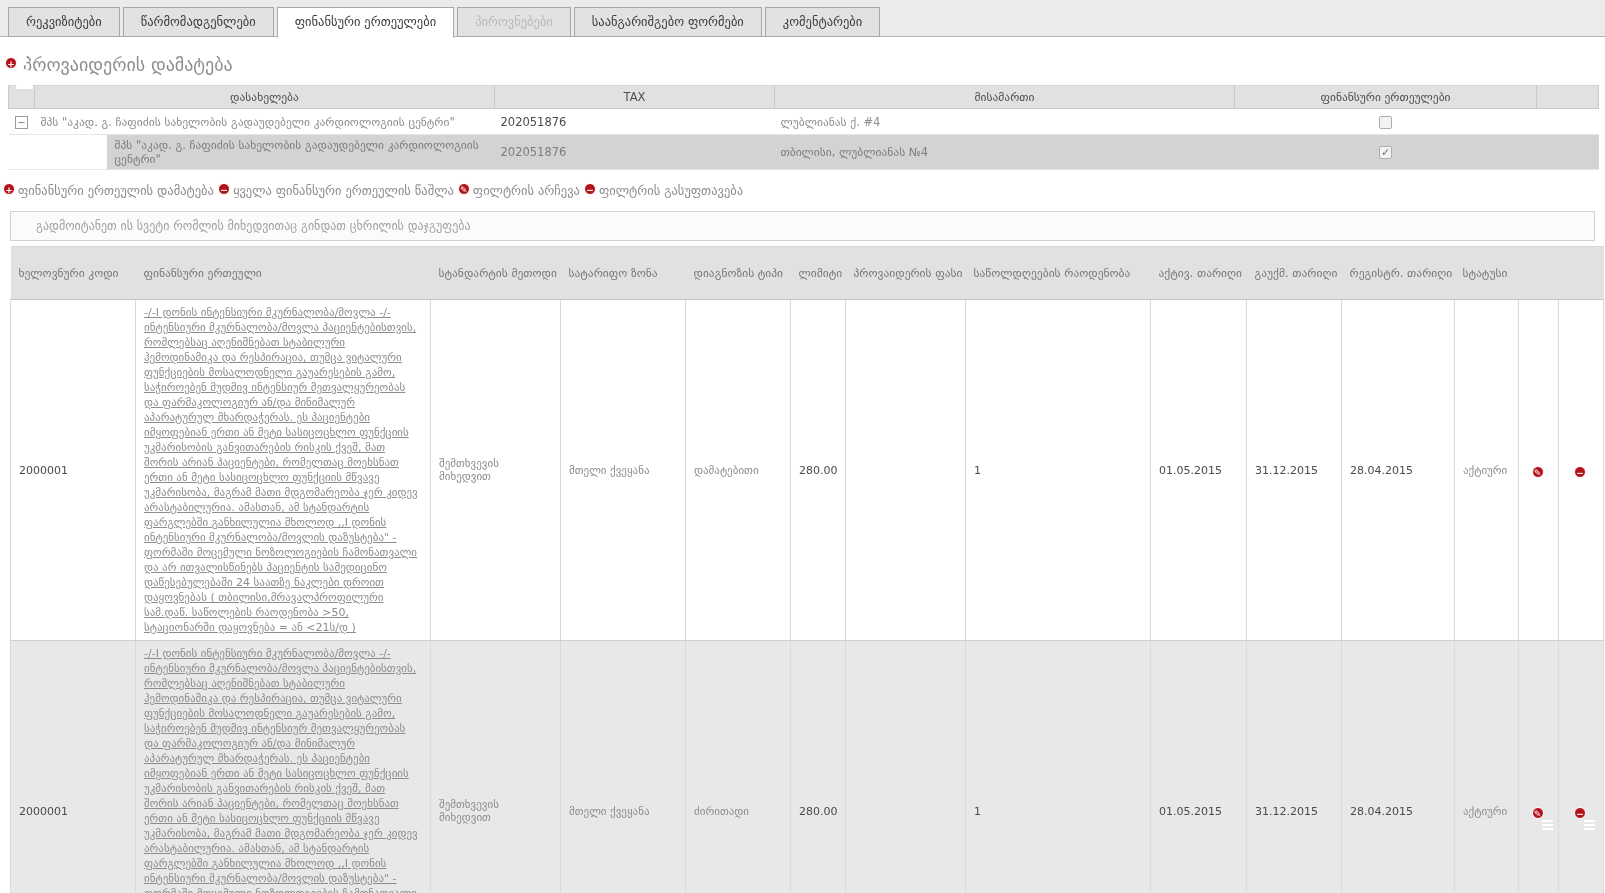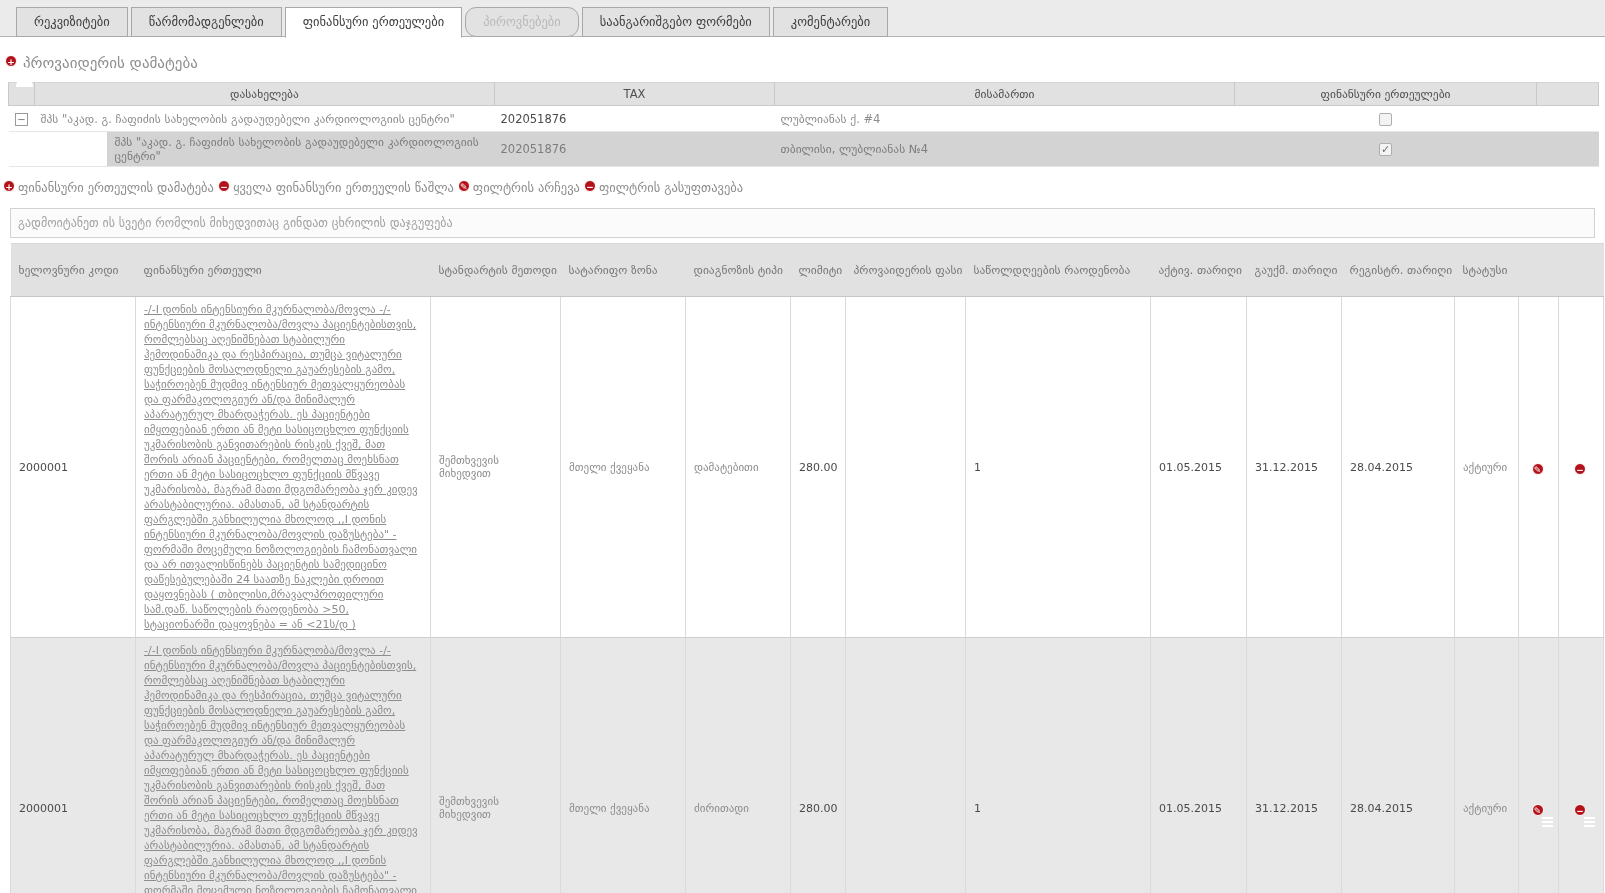--- a/index.html
+++ b/index.html
@@ -1,31 +1,31 @@
 <!DOCTYPE html>
 <html><head>
 <meta charset="utf-8">
 <style>
   * { margin:0; padding:0; box-sizing:border-box; }
   html,body { background:#fff; }
   body { font-family:"DejaVu Sans", sans-serif; }
   .screen { width:1605px; height:893px; overflow:hidden; background:#fff; position:relative; }
 
   
-  .tabbar { position:relative; height:37px; background:#ebebeb; padding:7px 0 0 16px; }
+  .tabbar { position:relative; height:37px; background:#ebebeb; padding:7px 0 0 8px; }
   .tabbar::after { content:""; position:absolute; left:0; right:0; bottom:0; border-bottom:1px solid #b3b3b3; }
   .tabs { display:flex; align-items:flex-end; height:30px; }
   .tab { position:relative; z-index:1; background:#e2e2e2; border:1px solid #a8a8a8; margin-right:3px;
          padding:6px 17px 7px 17px; font-size:12.5px; color:#3d3d3d; cursor:pointer; white-space:nowrap; }
   .tab.active { background:#fff; z-index:3; border-bottom:1px solid #fff; margin-bottom:-1px; padding-bottom:8px; }
-  .tab.disabled { color:#b9b9b9;border-radius:11px; }
+  .tab.disabled { color:#b9b9b9; }
 
   
   .provider-add { display:flex; align-items:center; gap:11px; margin:17px 0 10px 12px; }
-  .provider-add .lbl { font-size:15px; color:#8d8d8d; }
+  .provider-add .lbl { font-size:18px; color:#8d8d8d; }
 
   .iconbadge { position:relative; display:inline-block; }
   .badge { position:absolute; right:-5px; bottom:-4px; width:12px; height:12px; border-radius:50%;
            background:#b3121a; color:#fff; font-size:9px; line-height:12px; text-align:center;
            font-weight:bold; border:1px solid #fff; }
   .person-icon { width:25px; height:25px; background:#a6a6a6; border-radius:4px; position:relative; }
   .person-icon::before { content:""; position:absolute; left:7.5px; top:4px; width:10px; height:10px;
            border-radius:50%; background:#fff; }
   .person-icon::after { content:""; position:absolute; left:4px; top:15px; width:17px; height:9px;
            border-radius:8px 8px 0 0; background:#fff; }
@@ -49,21 +49,21 @@
   .checkbox.unchecked span { visibility:hidden; }
   .cell-center { text-align:center; }
 
   
   .toolbar { display:flex; align-items:center; gap:11px; margin:13px 0 13px 10px; }
   .tb-btn { display:flex; align-items:center; gap:8px; cursor:pointer; }
   .tb-btn .lbl { font-size:12.5px; color:#8d8d8d; }
 
   
   .group-hint { margin:0 10px 5px 10px; border:1px solid #d2d2d2; background:#fbfbfb; color:#a3a3a3;
-           font-size:12px; padding:7px 7px; }
+           font-size:12px; padding:7px 25px; }
 
   
   table.units { border-collapse:collapse; table-layout:fixed; margin-left:10px; width:1593px; font-size:11px; }
   .units th { background:#e1e1e1; color:#787878; font-weight:normal; text-align:left; font-size:11.5px;
            padding:19px 8px; height:24px; border-top:1px solid #d8d8d8; border-bottom:1px solid #c6c6c6; white-space:nowrap; overflow:hidden; }
   .units td { border-left:1px solid #dadada; border-bottom:1px solid #cfcfcf; padding:5px 8px;
            vertical-align:middle; color:#8d8d8d; }
   .units td:last-child { border-right:1px solid #dadada; }
   .units tr.alt td { background:#e8e8e8; }
   .units .longtext { line-height:15px;text-decoration:underline; }

